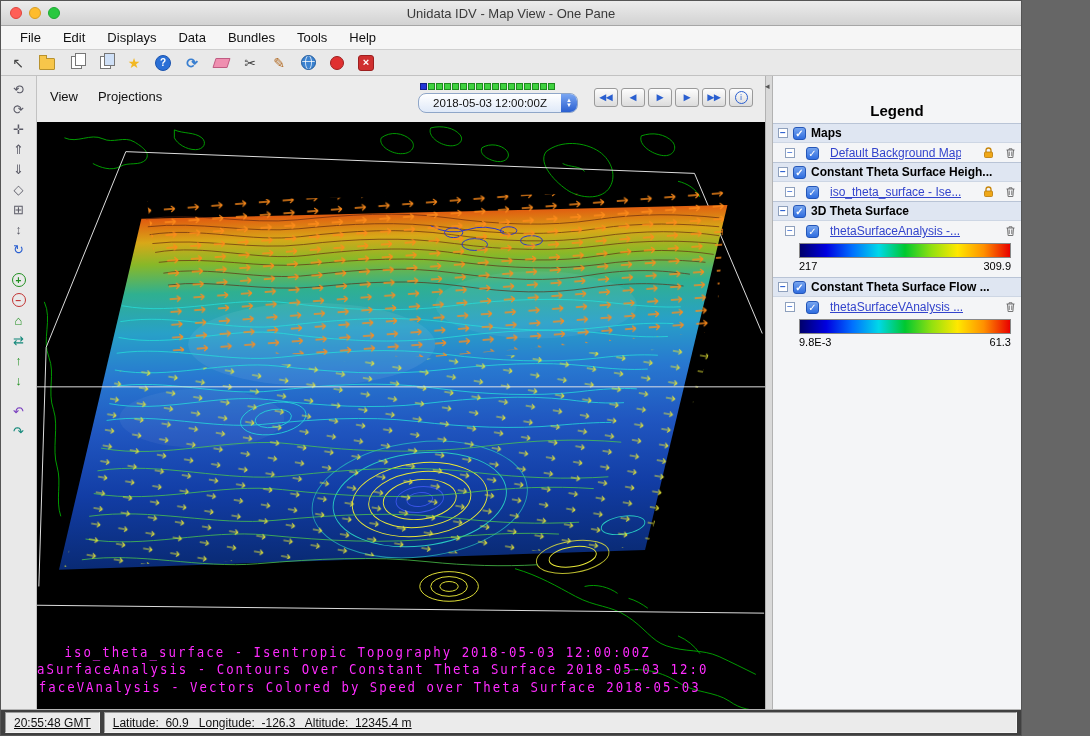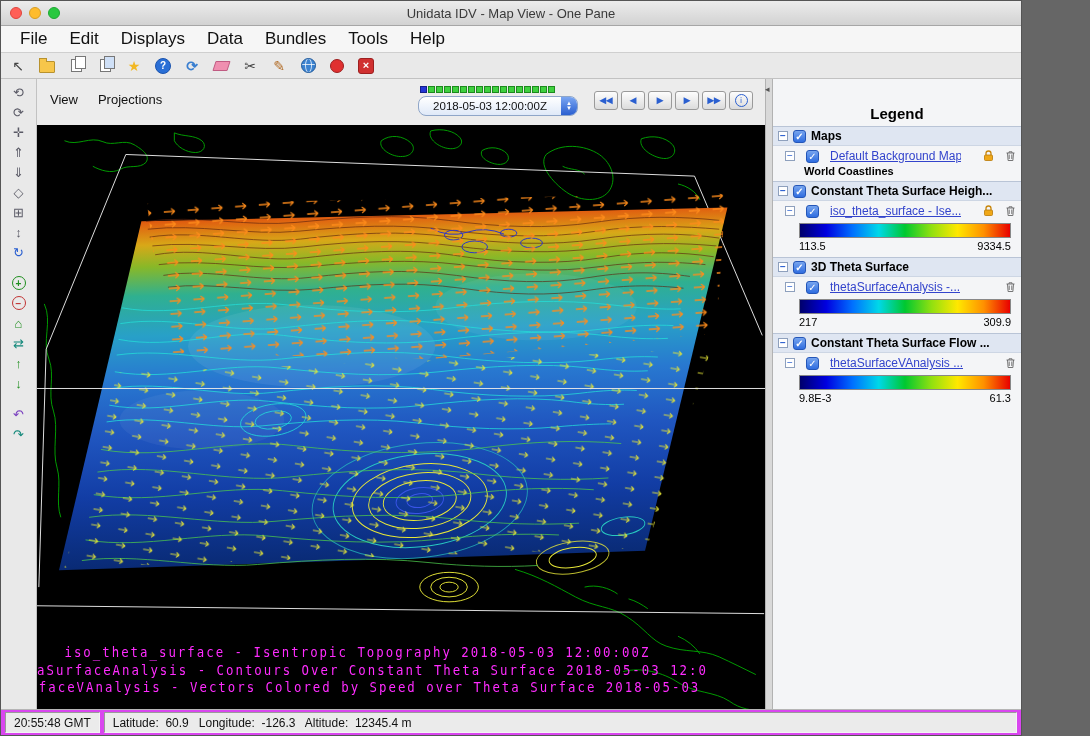--- a/index.html
+++ b/index.html
@@ -9,21 +9,21 @@
   .titlebar{flex:0 0 24px;height:24px;background:linear-gradient(#ececec,#d2d2d2);border-bottom:1px solid #a6a6a6;display:flex;align-items:center;position:relative;}
   .traffic{position:absolute;left:9px;top:0;bottom:0;display:flex;align-items:center;gap:7px;}
   .tl{width:12px;height:12px;border-radius:50%;box-sizing:border-box;}
   .tl.red{background:#ff5f57;border:1px solid #df443c;}
   .tl.yellow{background:#febc2e;border:1px solid #d89e24;}
   .tl.green{background:#28c83f;border:1px solid #1ea832;}
   .title{flex:1;text-align:center;font-size:13px;color:#3a3a3a;}
 
   
   .menubar{flex:0 0 23px;background:#f6f6f6;border-bottom:1px solid #cfcfcf;display:flex;align-items:center;padding-left:8px;}
-  .menu-item{padding:3px 11px;font-size:17px;color:#111;}
+  .menu-item{padding:3px 11px;font-size:13px;color:#111;}
 
   
   .toolbar{flex:0 0 25px;background:#e9e9e9;border-bottom:1px solid #c2c2c2;display:flex;align-items:center;padding-left:6px;gap:7px;}
   .ticon{width:22px;height:21px;display:flex;align-items:center;justify-content:center;background:none;border:none;padding:0;font-size:14px;color:#555;}
   .ticon .glyph{font-size:14px;line-height:1;}
   .g-star{color:#f2b824;font-size:15px;}
   .g-cut,.g-pointer{color:#444;}
   .g-pencil{color:#b06820;}
   .g-reload{color:#3a7fd0;font-weight:bold;}
   .icon-folder{width:14px;height:10px;background:#f7c64a;border:1px solid #b8922e;border-radius:1px;position:relative;margin-top:3px;}
@@ -83,21 +83,21 @@
   .box::after{content:"−";}
   .cb{width:13px;height:13px;flex:0 0 13px;border-radius:3px;background:linear-gradient(#76a4ee,#2f6de0);border:1px solid #2456b8;color:#fff;font-size:10px;line-height:12px;text-align:center;box-sizing:border-box;}
   .cb::after{content:"✓";}
   .lg-spacer{flex:1;}
   .lg-icon{display:flex;align-items:center;flex:0 0 auto;}
   .lg-colorbar{padding:3px 10px 5px 26px;}
   .bar{height:13px;border:1px solid #888;background:linear-gradient(to right,#00006b,#0000e0,#0070ff,#00d8e8,#00c830,#90e010,#ffe800,#ff9000,#e80000);}
   .range{display:flex;justify-content:space-between;font-size:11px;padding-top:2px;color:#000;}
 
   
-  .statusbar{flex:0 0 26px;background:#d946ef;border-top:1px solid #b5b5b5;display:flex;align-items:stretch;padding:2px 4px;gap:4px;box-sizing:border-box;}
+  .statusbar{flex:0 0 26px;background:#404040;border-top:1px solid #b5b5b5;display:flex;align-items:stretch;padding:2px 4px;gap:4px;box-sizing:border-box;text-decoration:underline;}
   .status-box{border:1px solid;border-color:#9a9a9a #f4f4f4 #f4f4f4 #9a9a9a;background:#ebebeb;font-size:12px;padding:2px 8px;white-space:pre;display:flex;align-items:center;color:#111;}
   .clock-box{flex:0 0 auto;}
   .pos-box{flex:1;}
 </style>
 </head>
 <body>
 
 <div class="window">
 
   <div class="titlebar">
@@ -430,21 +430,20 @@
               <path d="M3 5V3.5a2.5 2.5 0 0 1 5 0V5" fill="none" stroke="#c8860a" stroke-width="1.3"></path>
               <rect x="1.5" y="5" width="8" height="5.5" rx="1" fill="#f0a818" stroke="#b87808" stroke-width="0.8"></rect>
             </svg>
           </span>
         <span class="lg-icon">
             <svg width="11" height="12" viewBox="0 0 11 12">
               <path d="M1.5 3h8M4 3V1.8h3V3M2.5 3l.6 7.5h4.8L8.5 3M4.2 4.5v4.5M6.8 4.5v4.5" fill="none" stroke="#666" stroke-width="0.9"></path>
             </svg>
           </span>
       </div>
-      <div class="lg-sub">World Coastlines</div>
 
       <div class="lg-header">
         <span class="box"></span>
         <span class="cb"></span>
         <span>Constant Theta Surface Heigh...</span>
       </div>
       <div class="lg-item">
         <span class="box"></span>
         <span class="cb"></span>
         <a class="lg-link"> iso_theta_surface - Ise...</a>
@@ -454,27 +453,20 @@
               <path d="M3 5V3.5a2.5 2.5 0 0 1 5 0V5" fill="none" stroke="#c8860a" stroke-width="1.3"></path>
               <rect x="1.5" y="5" width="8" height="5.5" rx="1" fill="#f0a818" stroke="#b87808" stroke-width="0.8"></rect>
             </svg>
           </span>
         <span class="lg-icon">
             <svg width="11" height="12" viewBox="0 0 11 12">
               <path d="M1.5 3h8M4 3V1.8h3V3M2.5 3l.6 7.5h4.8L8.5 3M4.2 4.5v4.5M6.8 4.5v4.5" fill="none" stroke="#666" stroke-width="0.9"></path>
             </svg>
           </span>
       </div>
-      <div class="lg-colorbar">
-        <div class="bar"></div>
-        <div class="range">
-          <span>113.5</span>
-          <span>9334.5</span>
-        </div>
-      </div>
 
       <div class="lg-header">
         <span class="box"></span>
         <span class="cb"></span>
         <span>3D Theta Surface</span>
       </div>
       <div class="lg-item">
         <span class="box"></span>
         <span class="cb"></span>
         <a class="lg-link"> thetaSurfaceAnalysis -...</a>

